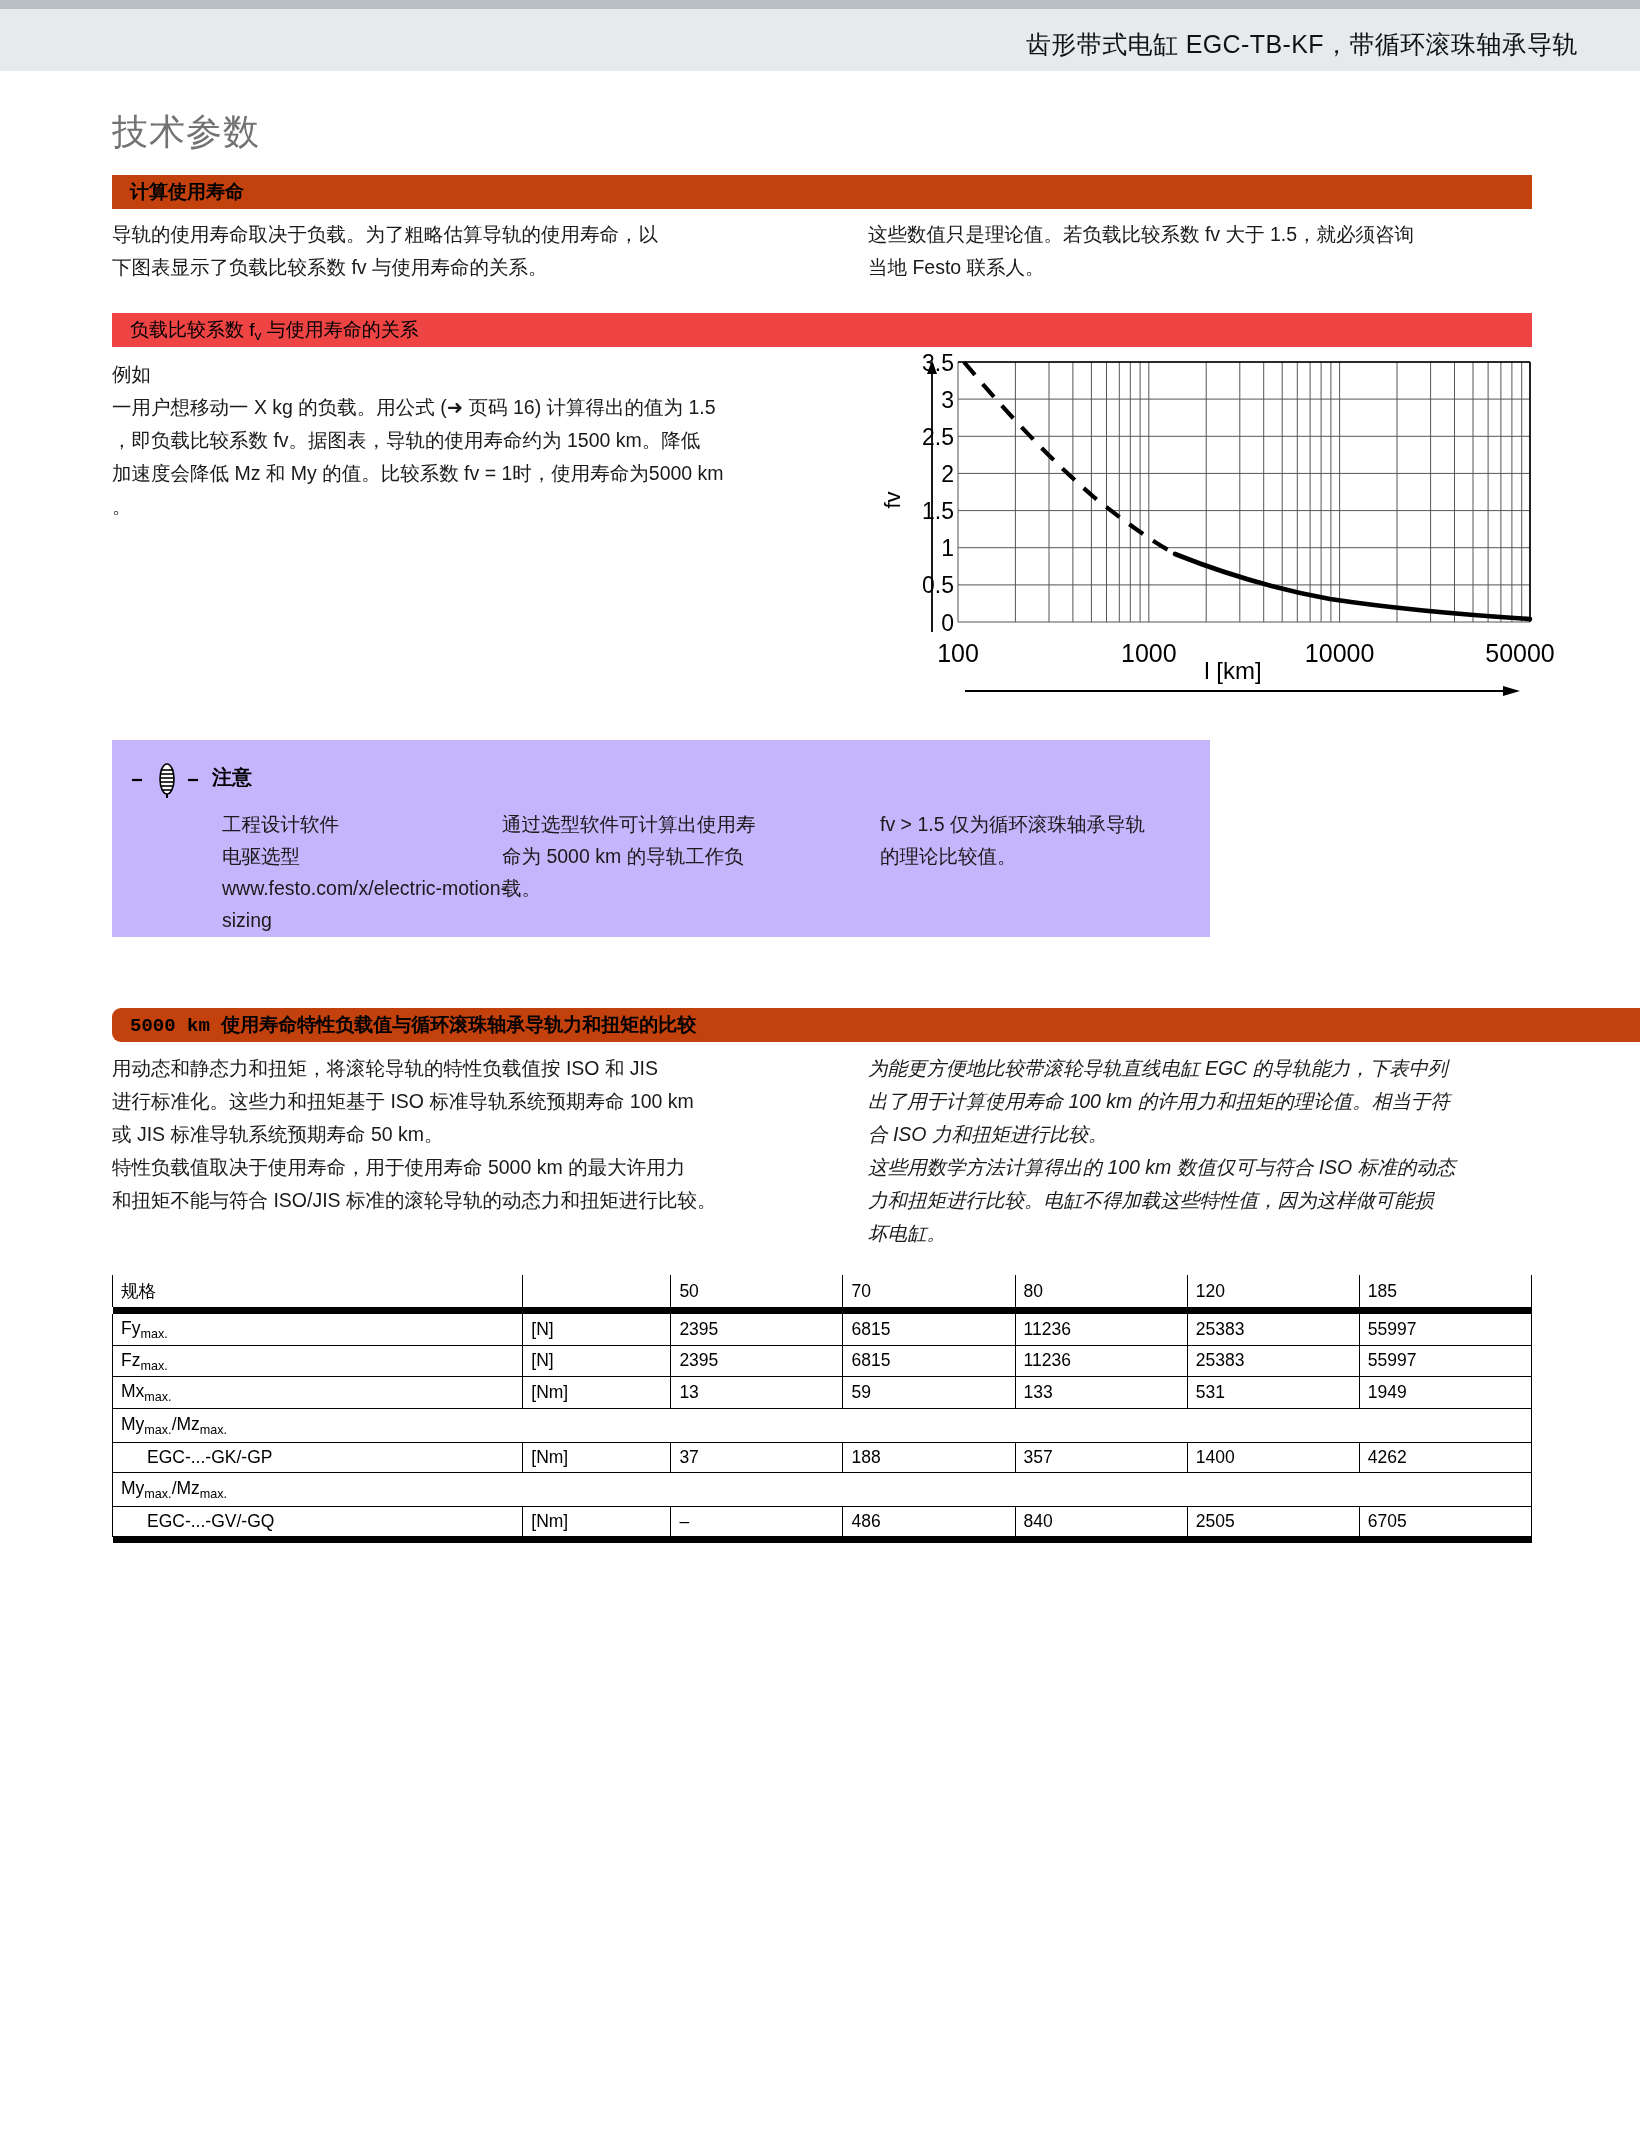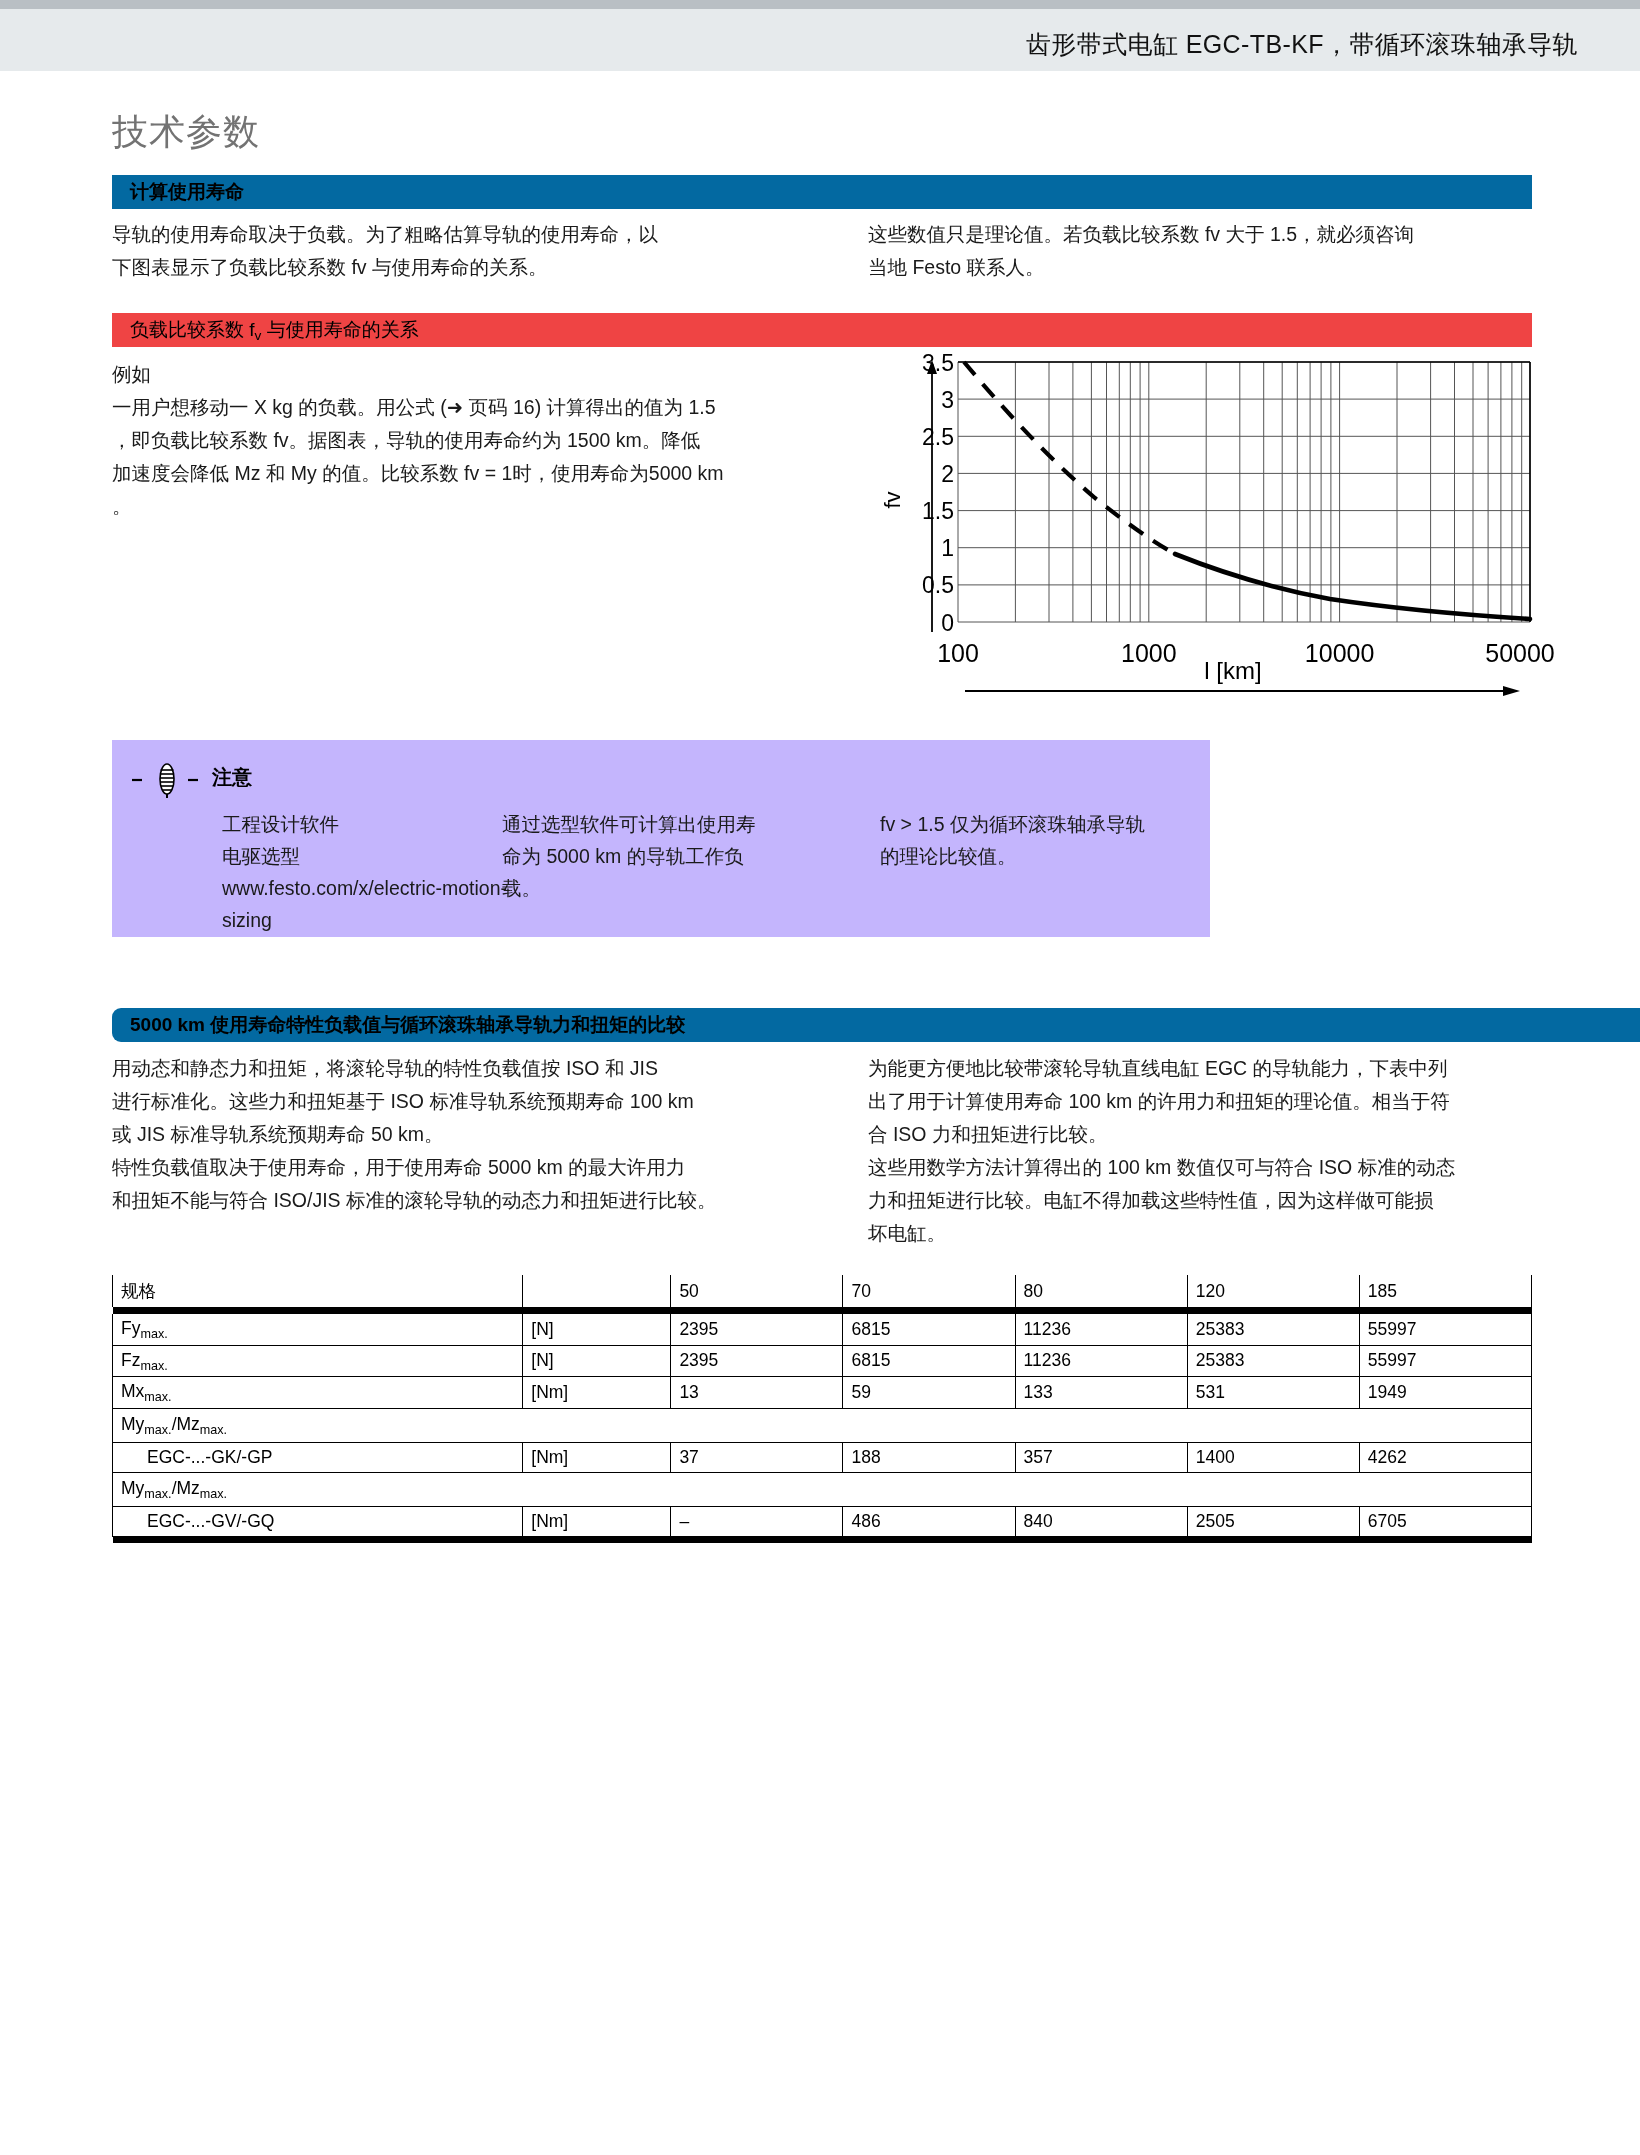--- a/index.html
+++ b/index.html
@@ -38,22 +38,23 @@
     position: absolute; left: 112px; top: 108px;
     font-size: 36px;
     font-weight: 400;
     letter-spacing: 1px;
     color: #737373;
   }
 
   
   .bar-blue {
     position: absolute;
-    background: #0369a1;
+    background: #c2410c;
     height: 34px;
+    font-family: Liberation Mono, monospace;
   }
   .bar-blue > span {
     position: absolute; left: 18px; top: 50%;
     transform: translateY(-50%);
     font-size: 19px; font-weight: bold;
     white-space: nowrap;
   }
   .bar-gray {
     position: absolute;
     background: #ef4444;
@@ -333,21 +334,21 @@
 </div>
 
 <div class="ptext" style="left:112px; top:1052px; width:730px;">
   <span class="ln">用动态和静态力和扭矩，将滚轮导轨的特性负载值按 ISO 和 JIS</span>
   <span class="ln">进行标准化。这些力和扭矩基于 ISO 标准导轨系统预期寿命 100 km</span>
   <span class="ln">或 JIS 标准导轨系统预期寿命 50 km。</span>
   <span class="ln">特性负载值取决于使用寿命，用于使用寿命 5000 km 的最大许用力</span>
   <span class="ln">和扭矩不能与符合 ISO/JIS 标准的滚轮导轨的动态力和扭矩进行比较。</span>
 </div>
 
-<div class="ptext" style="left:868px; top:1052px; width:700px;">
+<div class="ptext" style="left:868px; top:1052px; width:700px;font-style:italic;">
   <span class="ln">为能更方便地比较带滚轮导轨直线电缸 EGC 的导轨能力，下表中列</span>
   <span class="ln">出了用于计算使用寿命 100 km 的许用力和扭矩的理论值。相当于符</span>
   <span class="ln">合 ISO 力和扭矩进行比较。</span>
   <span class="ln">这些用数学方法计算得出的 100 km 数值仅可与符合 ISO 标准的动态</span>
   <span class="ln">力和扭矩进行比较。电缸不得加载这些特性值，因为这样做可能损</span>
   <span class="ln">坏电缸。</span>
 </div>
 
 <table class="tbl">
   <tbody>

